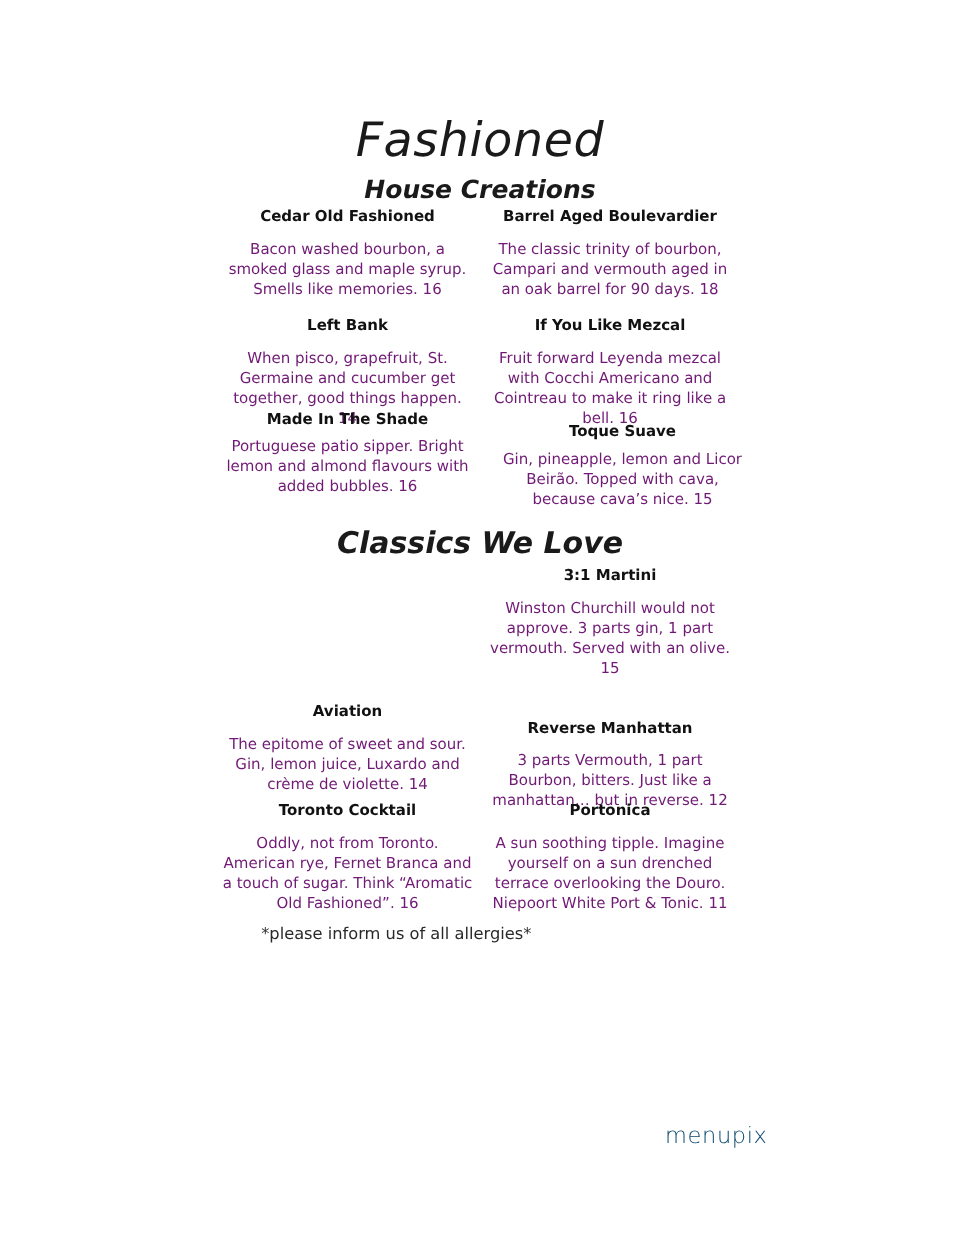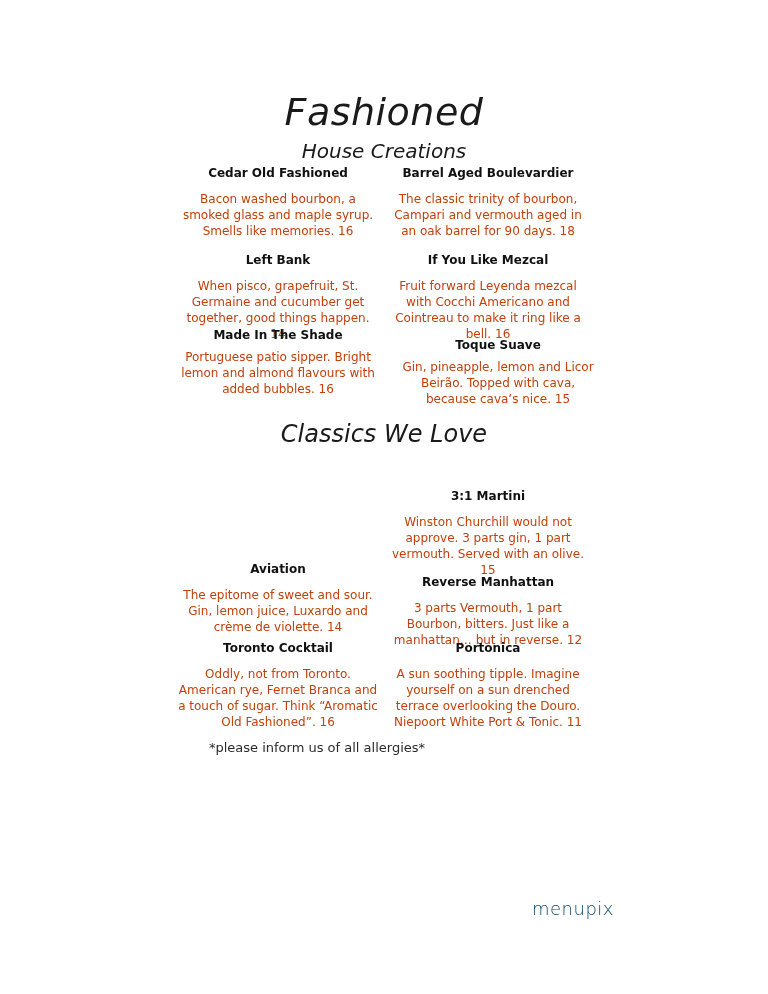--- a/index.html
+++ b/index.html
@@ -31,21 +31,21 @@
       font-weight: normal;
       letter-spacing: 0.5px;
       color: #1a1a1a;
       line-height: 48px;
     }
     .section-title {
       position: absolute;
       left: 0; width: 768px;
       text-align: center;
       font-style: italic;
-      font-weight: normal;
+      font-weight: bold;
       color: #1a1a1a;
     }
     .section-title.house {
       top: 138px;
       font-size: 20px;
       line-height: 26px;
     }
     .section-title.classics {
       top: 418px;
       font-size: 24px;
@@ -61,21 +61,21 @@
     .item-name {
       font-weight: bold;
       font-size: 12px;
       line-height: 16px;
       color: #111;
       white-space: nowrap;
     }
     .item-desc {
       font-size: 12px;
       line-height: 16px;
-      color: #c2410c;
+      color: #701a75;
       margin-top: 10px;
     }
     .item-desc.tight { margin-top: 6px; }
     .allergy {
       position: absolute;
       left: 0; width: 634px;
       top: 740px;
       text-align: center;
       font-size: 13px;
       line-height: 16px;
@@ -123,21 +123,21 @@
     <div class="item-name">Made In The Shade</div>
     <div class="item-desc tight">Portuguese patio sipper. Bright lemon and almond flavours with added bubbles. 16</div>
   </div>
   <div class="item right" style="top:337px;margin-left:10px;">
     <div class="item-name">Toque Suave</div>
     <div class="item-desc tight">Gin, pineapple, lemon and Licor Beirão. Topped with cava, because cava’s nice. 15</div>
   </div>
 
   <div class="section-title classics">Classics We Love</div>
 
-  <div class="item right" style="top:488px;">
+  <div class="item right" style="top:452px;">
     <div class="item-name">3:1 Martini</div>
     <div class="item-desc">Winston Churchill would not approve. 3 parts gin, 1 part vermouth. Served with an olive. 15</div>
   </div>
 
   <div class="item left" style="top:561px;">
     <div class="item-name">Aviation</div>
     <div class="item-desc">The epitome of sweet and sour. Gin, lemon juice, Luxardo and crème de violette. 14</div>
   </div>
   <div class="item right" style="top:574px;">
     <div class="item-name">Reverse Manhattan</div>

